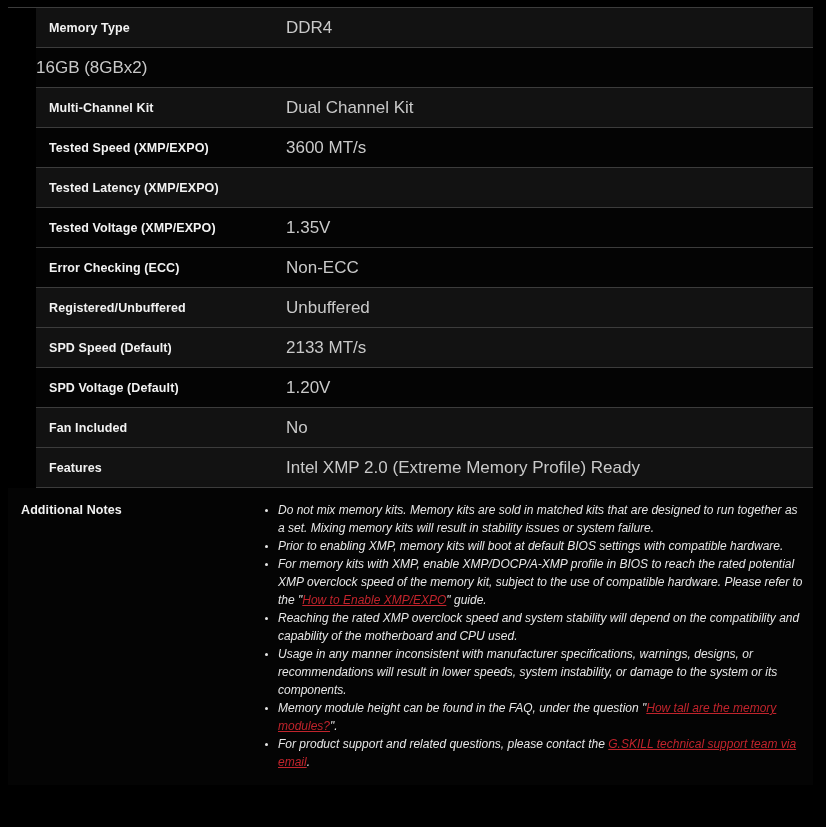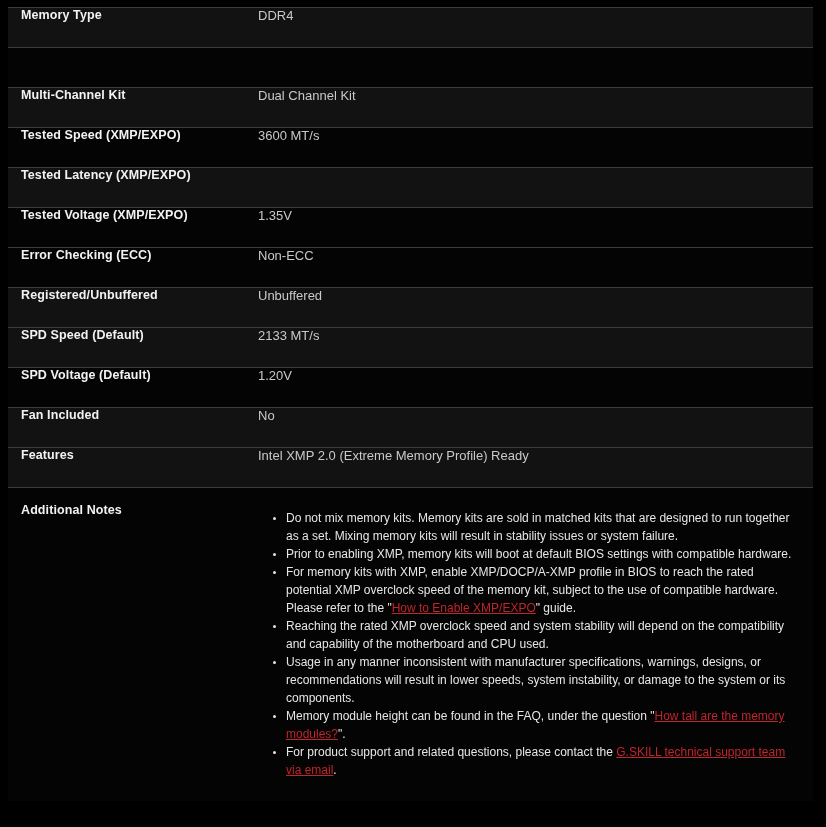--- a/index.html
+++ b/index.html
@@ -18,53 +18,55 @@
     width:826px;height:827px;overflow:hidden;
     background:var(--page-bg);
     font-family:"Liberation Sans", sans-serif;
   }
   .spec-table{
     margin:7px 13px 0 8px;
     border-top:1px solid var(--sep);
   }
   .spec-row{
     display:flex;
-    align-items:flex-start;
+    align-items:center;
     min-height:40px;
     border-bottom:1px solid var(--sep);
     background:var(--row-bg);
+    margin-left:28px;
   }
   .spec-row.alt{background:var(--row-alt-bg);}
   .spec-label{
     flex:0 0 250px;
     padding-left:13px;
     font-size:12.5px;
     font-weight:bold;
     color:var(--label-text);
     letter-spacing:.1px;
   }
   .spec-value{
     flex:1;
-    font-size:13px;
+    font-size:17px;
     color:var(--value-text);
     padding-right:15px;
   }
   .notes-row{
     display:flex;
     align-items:flex-start;
     background:var(--row-bg);
     padding:13px 0 14px;
     min-height:280px;
   }
   .notes-row .spec-label{padding-top:2px;}
   .notes-cell{flex:1;padding-right:8px;}
   ul.notes-list{
-    margin:8px;
+    margin:0;
     padding-left:20px;
     list-style:disc outside;
+    font-style:italic;
   }
   ul.notes-list li{
     font-size:12px;
     line-height:18px;
     color:var(--note-text);
   }
   ul.notes-list li::marker{color:var(--note-text);font-size:10px;}
   ul.notes-list a{
     color:var(--link);
     text-decoration:underline;
@@ -73,20 +75,21 @@
 </head>
 <body>
 
 <div class="spec-table">
   <div>
       <div class="spec-row alt">
         <div class="spec-label">Memory Type</div>
         <div class="spec-value">DDR4</div>
       </div>
       <div class="spec-row">
+        <div class="spec-value">16GB (8GBx2)</div>
       </div>
       <div class="spec-row alt">
         <div class="spec-label">Multi-Channel Kit</div>
         <div class="spec-value">Dual Channel Kit</div>
       </div>
       <div class="spec-row">
         <div class="spec-label">Tested Speed (XMP/EXPO)</div>
         <div class="spec-value">3600 MT/s</div>
       </div>
       <div class="spec-row alt">

